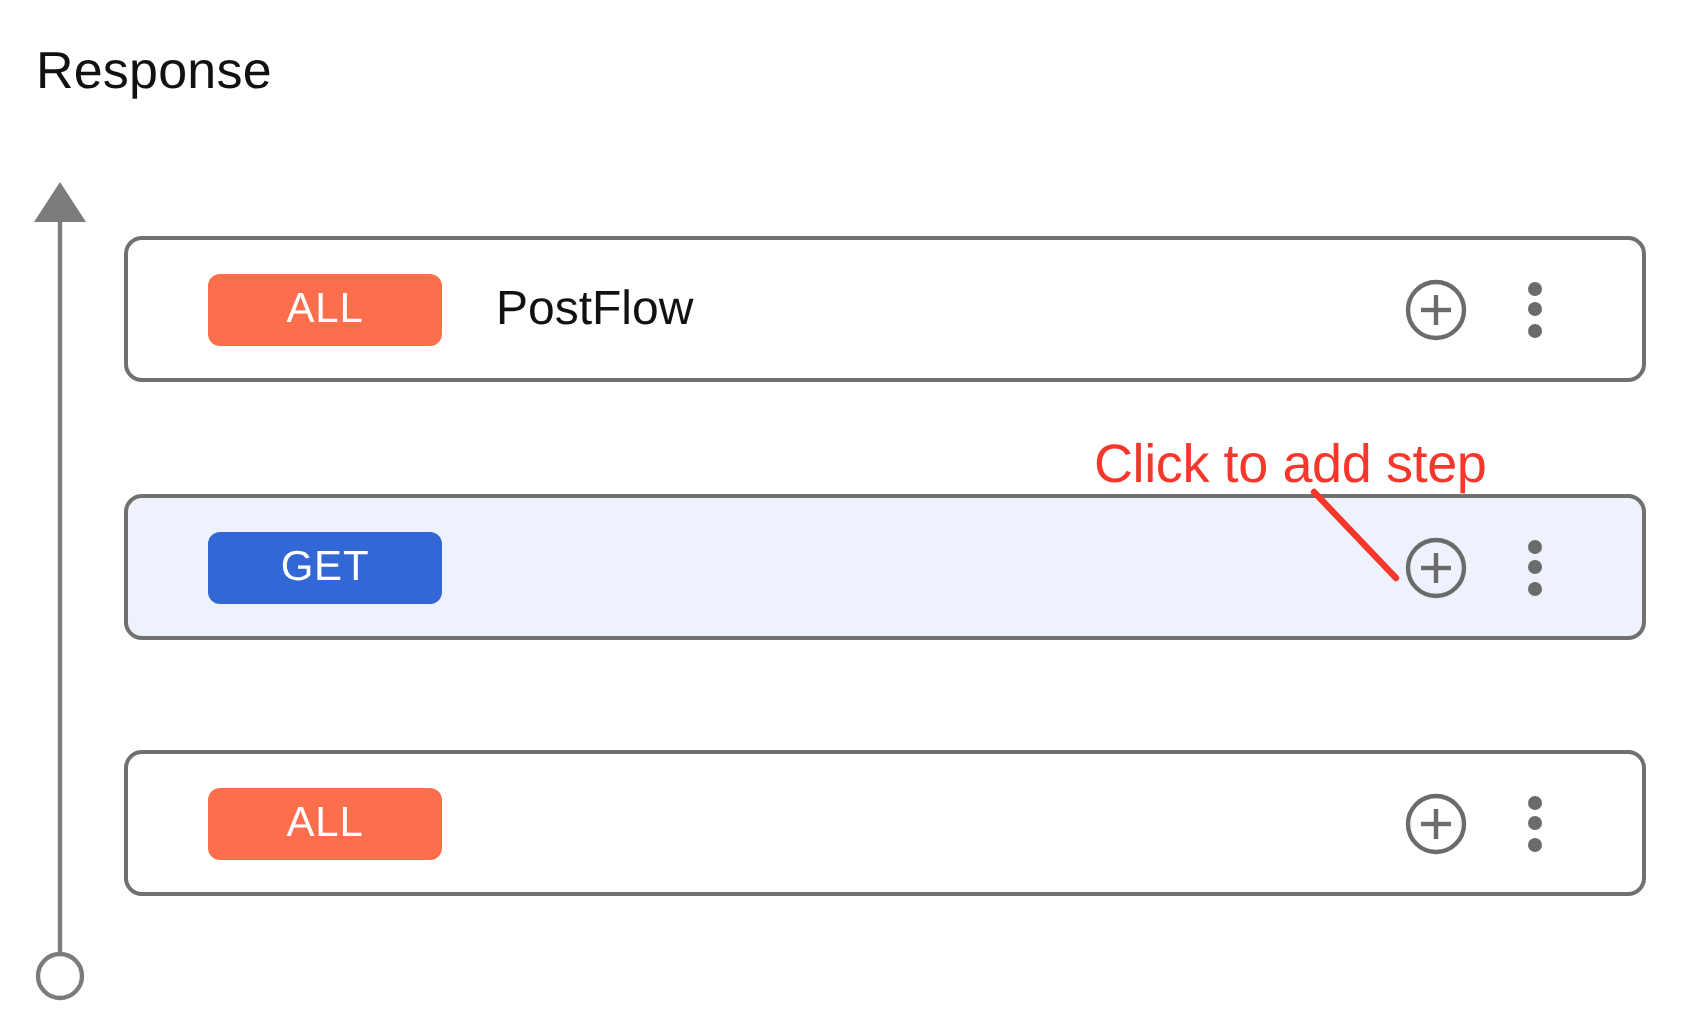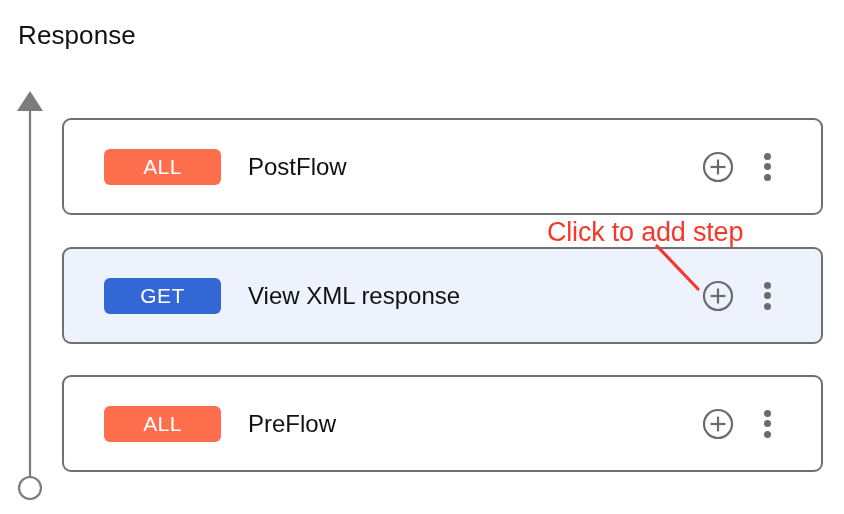--- a/index.html
+++ b/index.html
@@ -37,21 +37,21 @@
     top: 80px;
     width: 62px;
     height: 430px;
   }
 
   
   .flow-row {
     position: absolute;
     left: 62px;
     width: 761px;
-    height: 97px;
+    height: 73px;
     border: 2px solid #70706f;
     border-radius: 9px;
     background: #ffffff;
     text-align: center;
   }
   .flow-row.selected {
     background: #edf2fc;
   }
   #row-0 { top: 118px; }
   #row-1 { top: 247px; }
@@ -168,38 +168,36 @@
     </div>
     <div class="row-menu-btn">
       <span></span>
       <span></span>
       <span></span>
     </div>
   </div>
 
   <div class="flow-row selected" id="row-1" style="background: rgb(237, 242, 252); padding-left: 36px;">
     <div class="row-badge" style="background:#3367d6">GET</div>
-    <div class="row-label">View XML response</div>
     <div class="row-add-btn">
       <svg width="34" height="34" viewBox="0 0 34 34">
         <circle cx="17" cy="17" r="14" fill="none" stroke="#6b6b6b" stroke-width="2.2"></circle>
         <line x1="17" y1="9.5" x2="17" y2="24.5" stroke="#6b6b6b" stroke-width="2.2"></line>
         <line x1="9.5" y1="17" x2="24.5" y2="17" stroke="#6b6b6b" stroke-width="2.2"></line>
       </svg>
     </div>
     <div class="row-menu-btn">
       <span></span>
       <span></span>
       <span></span>
     </div>
   </div>
 
   <div class="flow-row" id="row-2">
     <div class="row-badge" style="background:#fc6e4c">ALL</div>
-    <div class="row-label">PreFlow</div>
     <div class="row-add-btn">
       <svg width="34" height="34" viewBox="0 0 34 34">
         <circle cx="17" cy="17" r="14" fill="none" stroke="#6b6b6b" stroke-width="2.2"></circle>
         <line x1="17" y1="9.5" x2="17" y2="24.5" stroke="#6b6b6b" stroke-width="2.2"></line>
         <line x1="9.5" y1="17" x2="24.5" y2="17" stroke="#6b6b6b" stroke-width="2.2"></line>
       </svg>
     </div>
     <div class="row-menu-btn">
       <span></span>
       <span></span>

